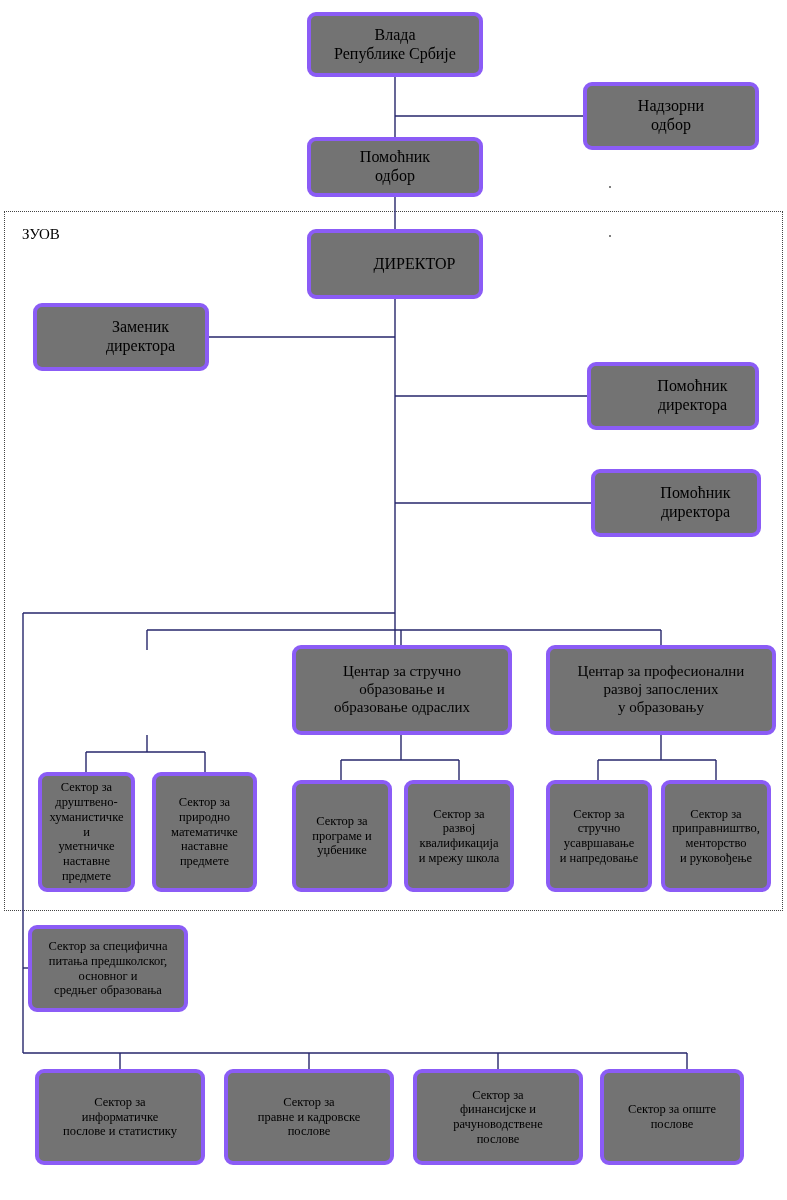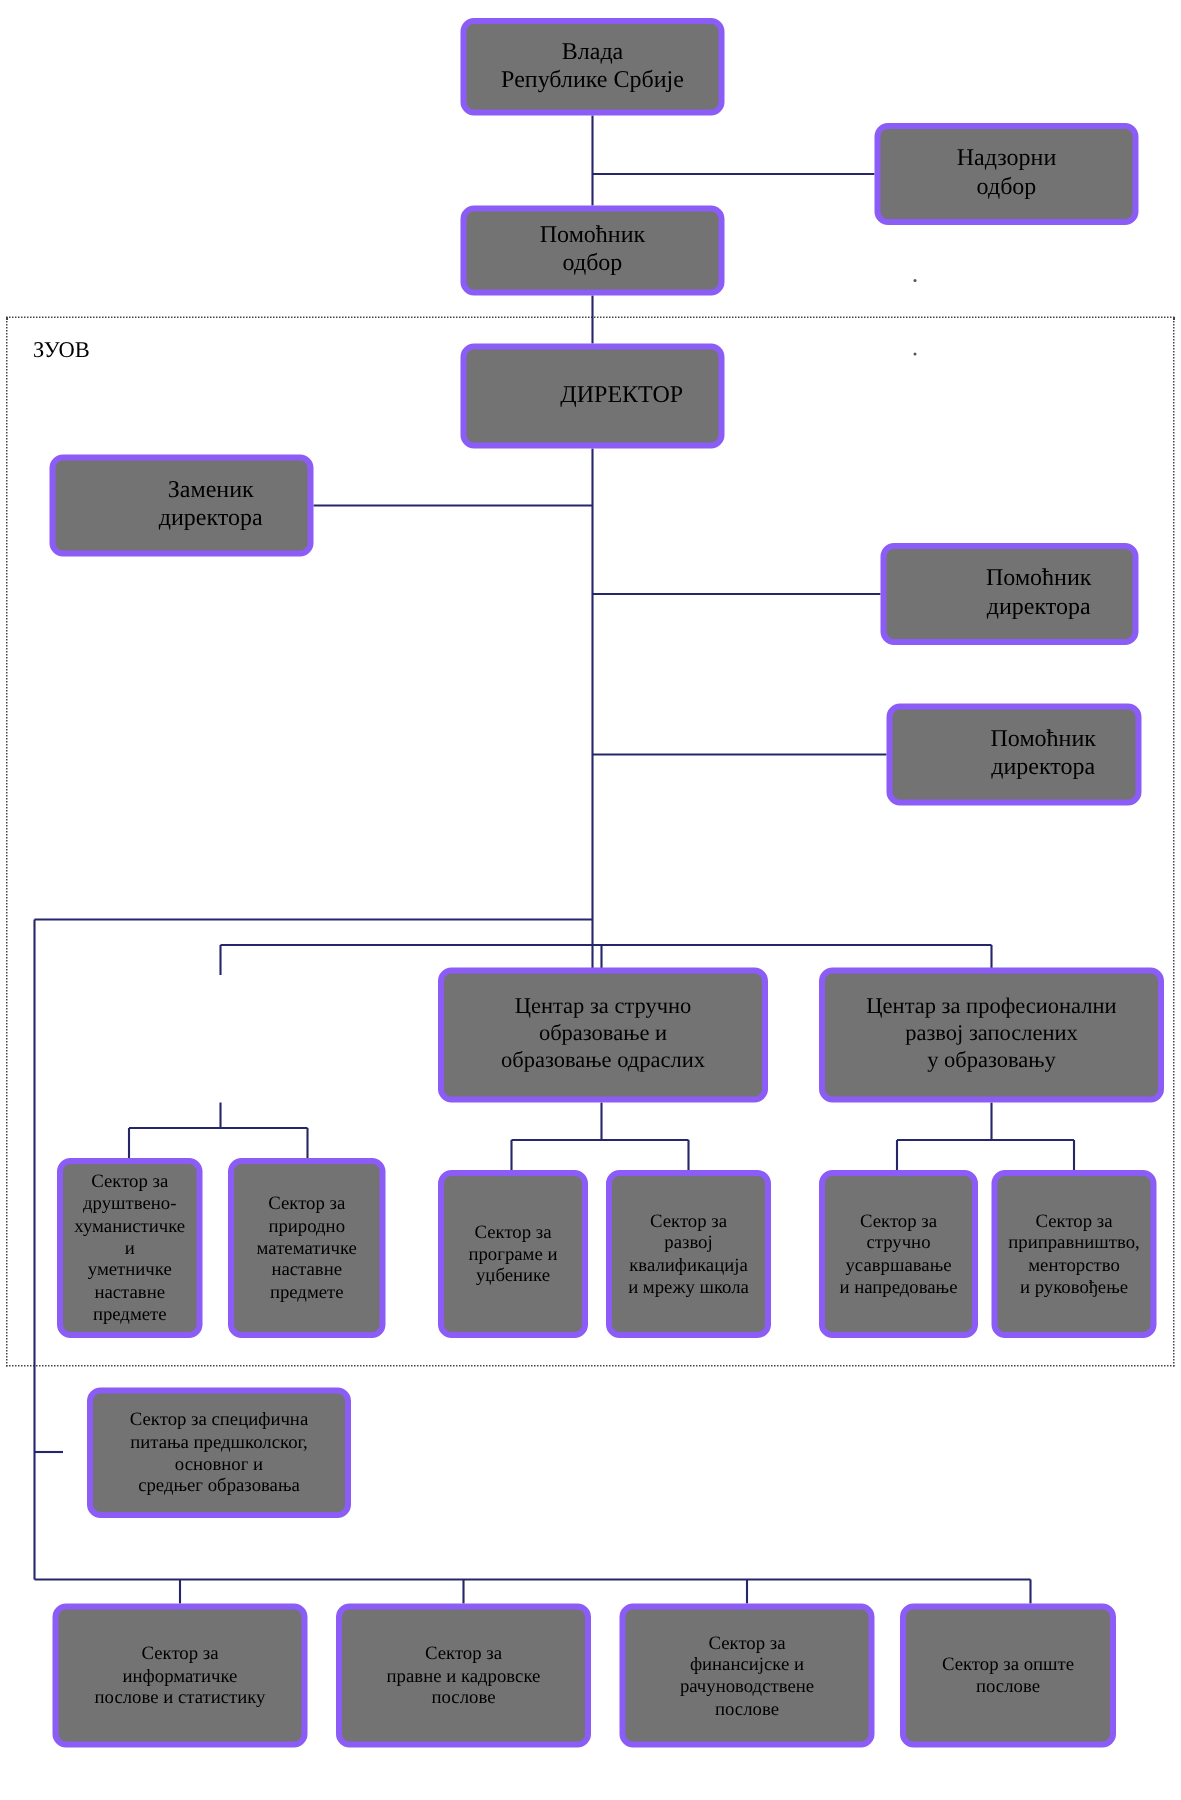--- a/index.html
+++ b/index.html
@@ -214,21 +214,21 @@
 и напредовање</span>
   </div>
 
   <div class="node lvl4" style="left:661px; top:780px; width:110px; height:112px;">
     <span class="txt">Сектор за
 приправништво,
 менторство
 и руковођење</span>
   </div>
 
-  <div class="node lvl4" style="left:58px; top:925px; width:176px; height:87px;">
+  <div class="node lvl4" style="left:28px; top:925px; width:160px; height:87px;">
     <span class="txt">Сектор за специфична
 питања предшколског,
 основног и
 средњег образовања</span>
   </div>
 
   <div class="node lvl4" style="left:35px; top:1069px; width:170px; height:96px;">
     <span class="txt">Сектор за
 информатичке
 послове и статистику</span>

